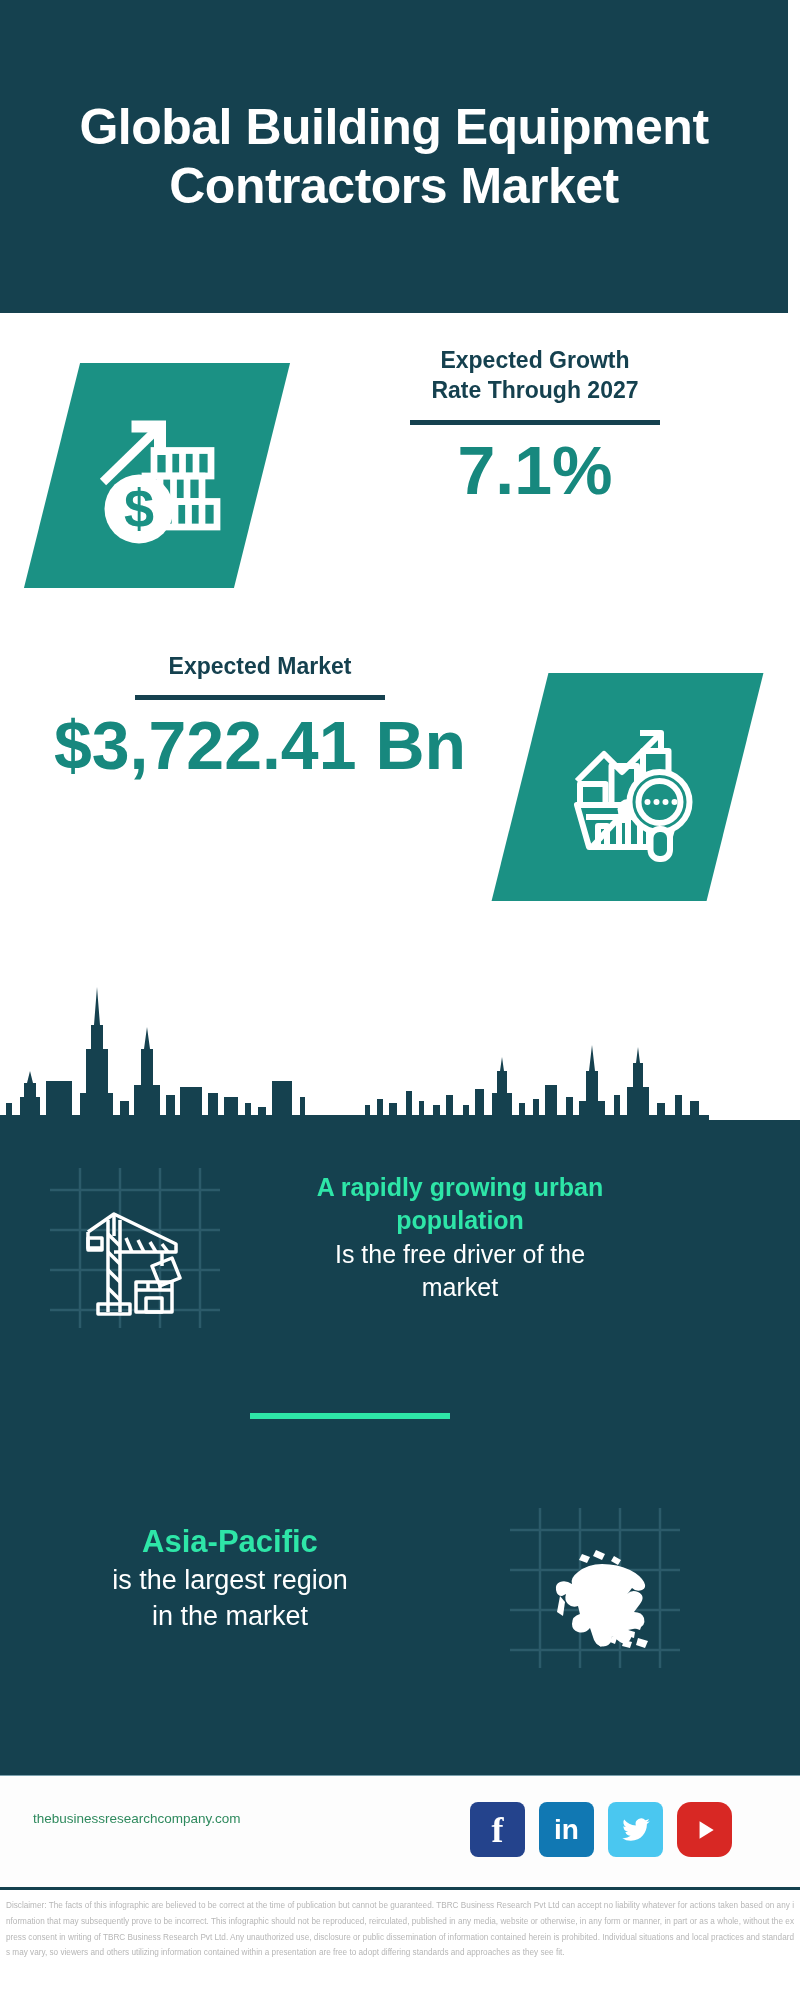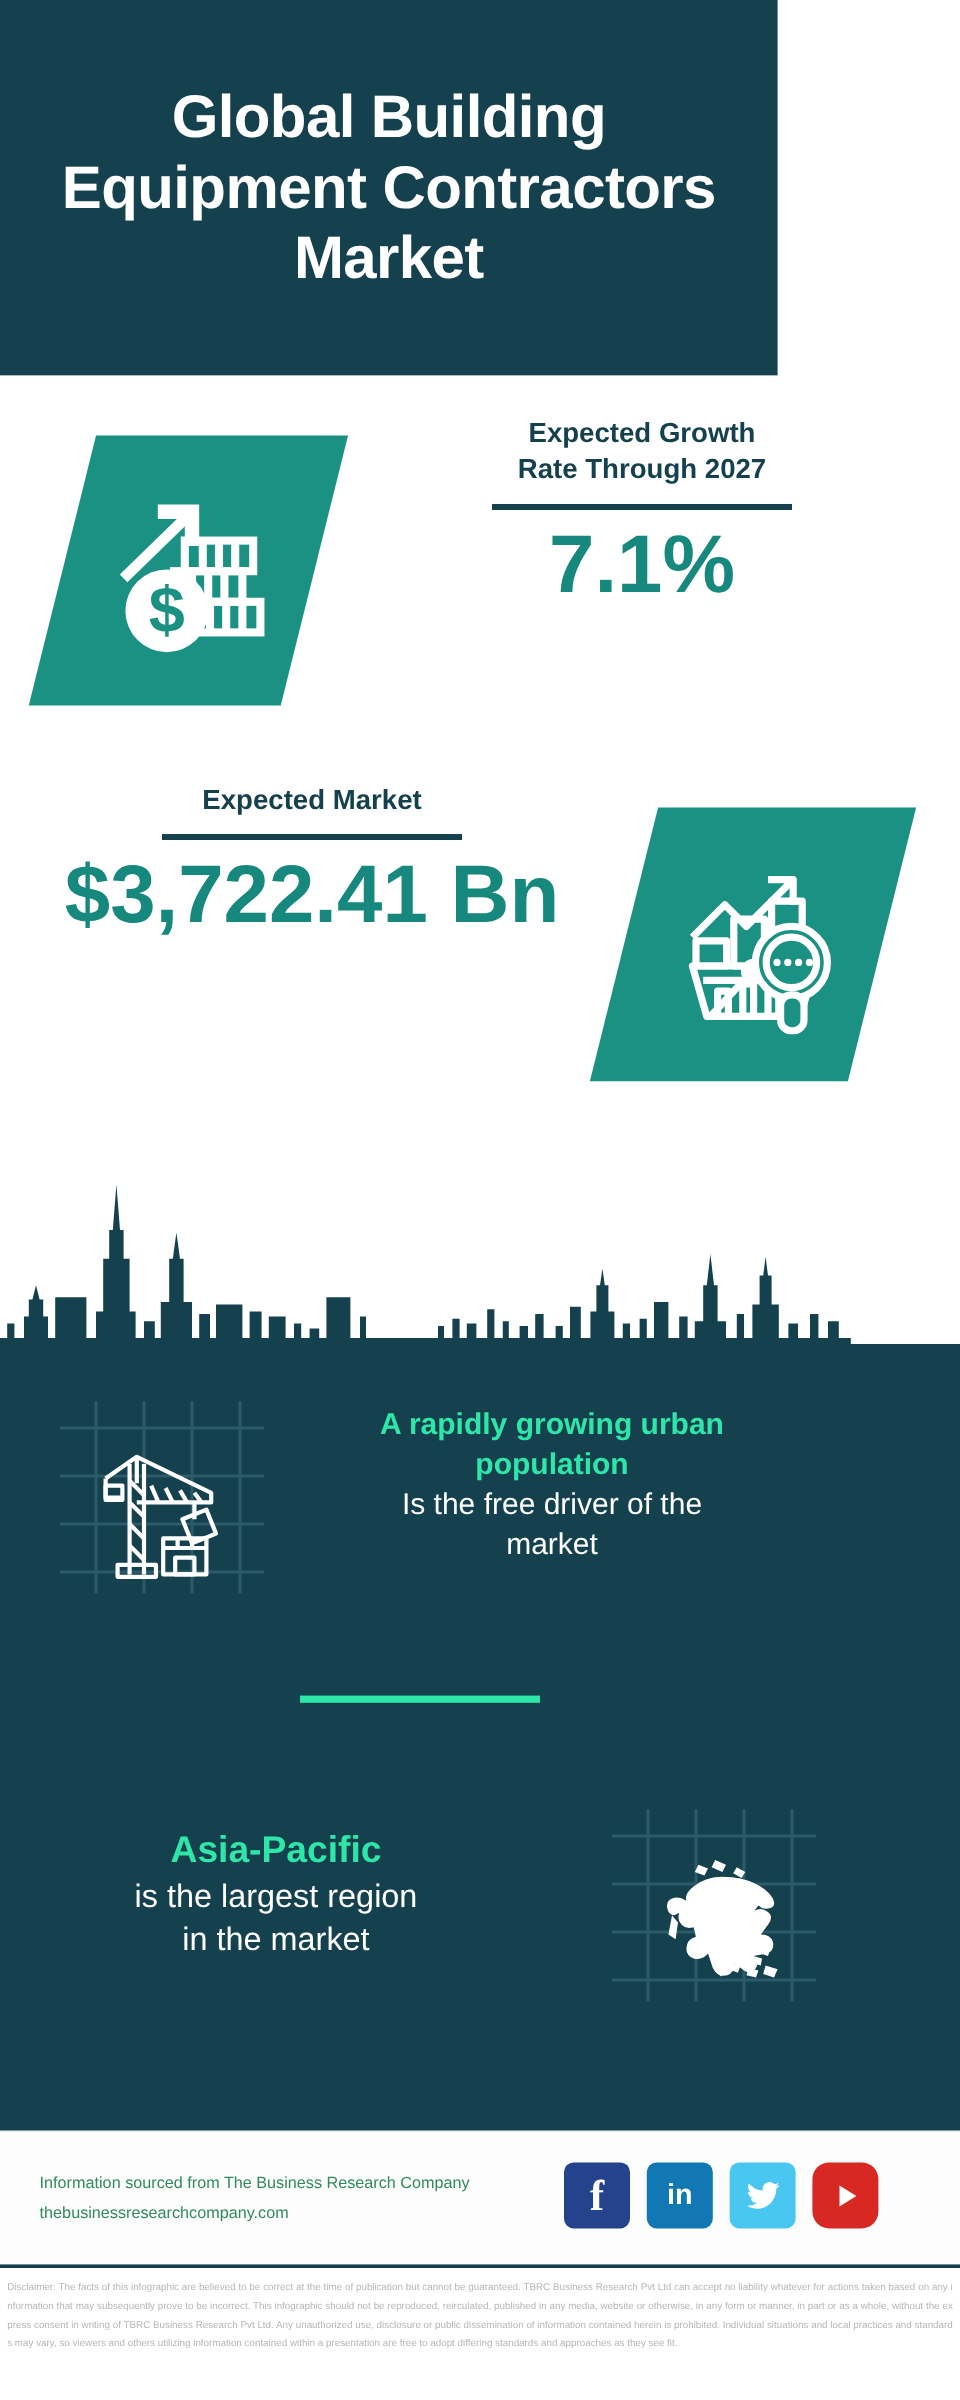--- a/index.html
+++ b/index.html
@@ -6,21 +6,21 @@
   html, body {
     width:800px; height:2000px;
     background:#ffffff;
     font-family:"Liberation Sans", sans-serif;
     overflow:hidden;
   }
   .page { position:relative; width:800px; height:2000px; background:#fff; }
 
   
   .header {
-    position:absolute; left:0; top:0; width:648px; height:313px;
+    position:absolute; left:0; top:0; width:788px; height:313px;
     background:#15414f;
     display:flex; align-items:center; justify-content:center;
   }
   .header-title {
     color:#ffffff;
     font-size:50px; font-weight:bold; line-height:1.18;
     text-align:center; letter-spacing:-0.5px;
     padding:0 26px;
   }
 
@@ -297,29 +297,28 @@
               <path d="M114 68 l7 4 l-3 5 l-7 -4 Z"></path>
             </g>
           </svg>
         </div>
       </div>
     </div>
   </div>
 
   <div class="footer">
     <div class="src-text">
-      <div>Information sourced from The Business Research Company</div>
       <div>thebusinessresearchcompany.com</div>
     </div>
     <div class="socials">
       <div class="sq sq-fb">
         <span class="glyph" style="font-size:36px; font-family:'Liberation Serif', serif;">f</span>
       </div>
       <div class="sq sq-li">
-        <span class="glyph" style="font-size:24px;">in</span>
+        <span class="glyph" style="font-size:28px;">in</span>
       </div>
       <div class="sq sq-tw">
         <svg width="34" height="30" viewBox="0 0 24 24">
           <path fill="#ffffff" d="M23 4.9a8.8 8.8 0 0 1-2.6.7 4.5 4.5 0 0 0 2-2.5 9 9 0 0 1-2.9 1.1
             4.5 4.5 0 0 0-7.7 4.1A12.8 12.8 0 0 1 2.5 3.6a4.5 4.5 0 0 0 1.4 6 4.4 4.4 0 0 1-2-.6
             4.5 4.5 0 0 0 3.6 4.4 4.5 4.5 0 0 1-2 .1 4.5 4.5 0 0 0 4.2 3.1A9 9 0 0 1 1 18.5
             12.7 12.7 0 0 0 7.9 20.5c8.3 0 12.8-6.9 12.8-12.8v-.6A9 9 0 0 0 23 4.9z"></path>
         </svg>
       </div>
       <div class="sq sq-yt">

